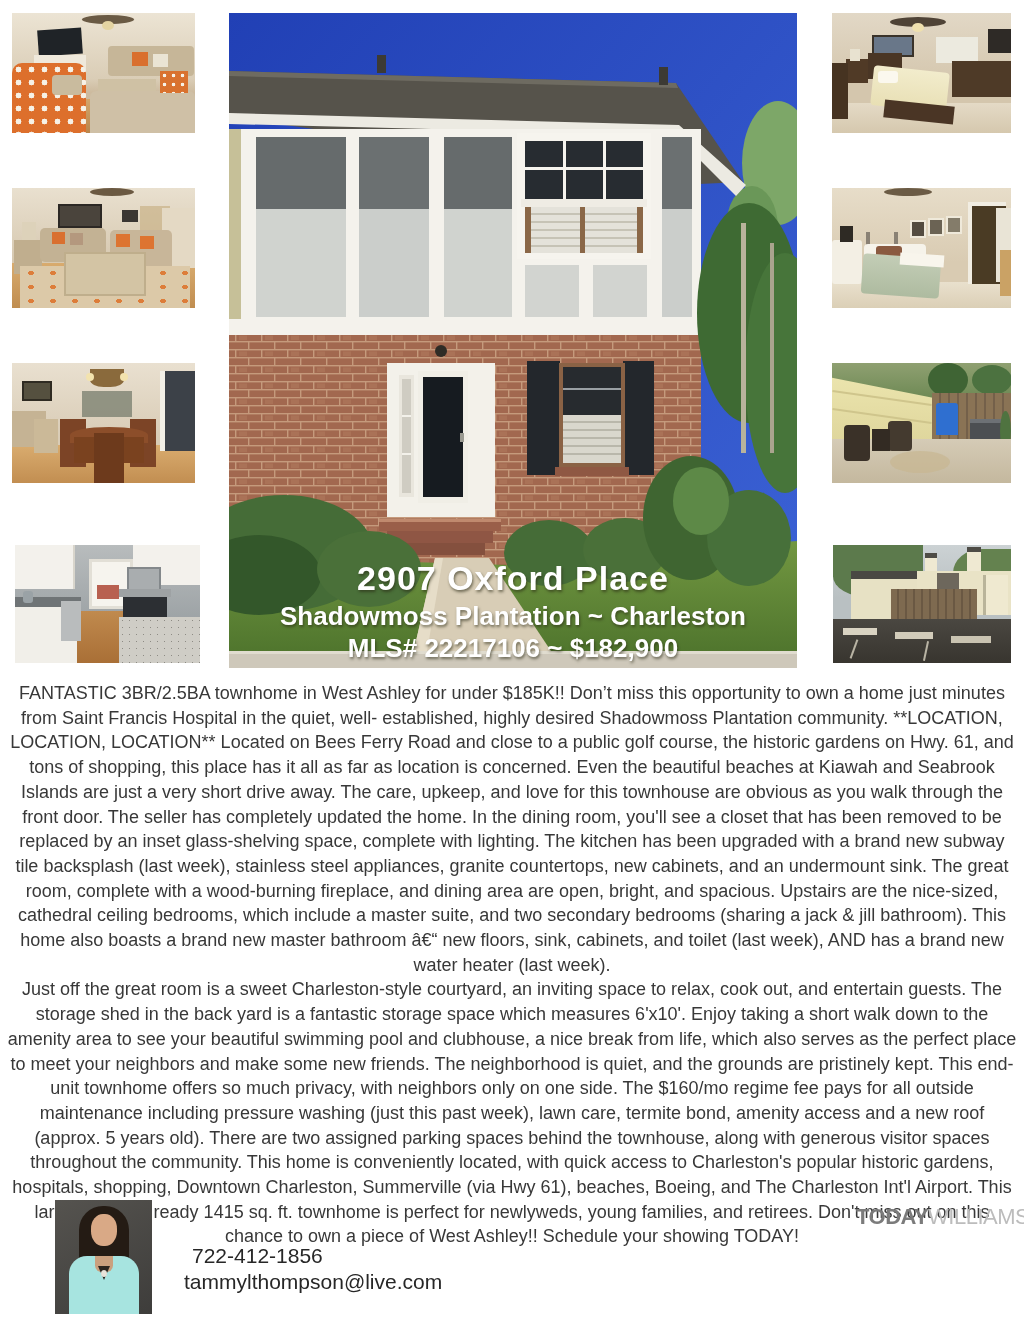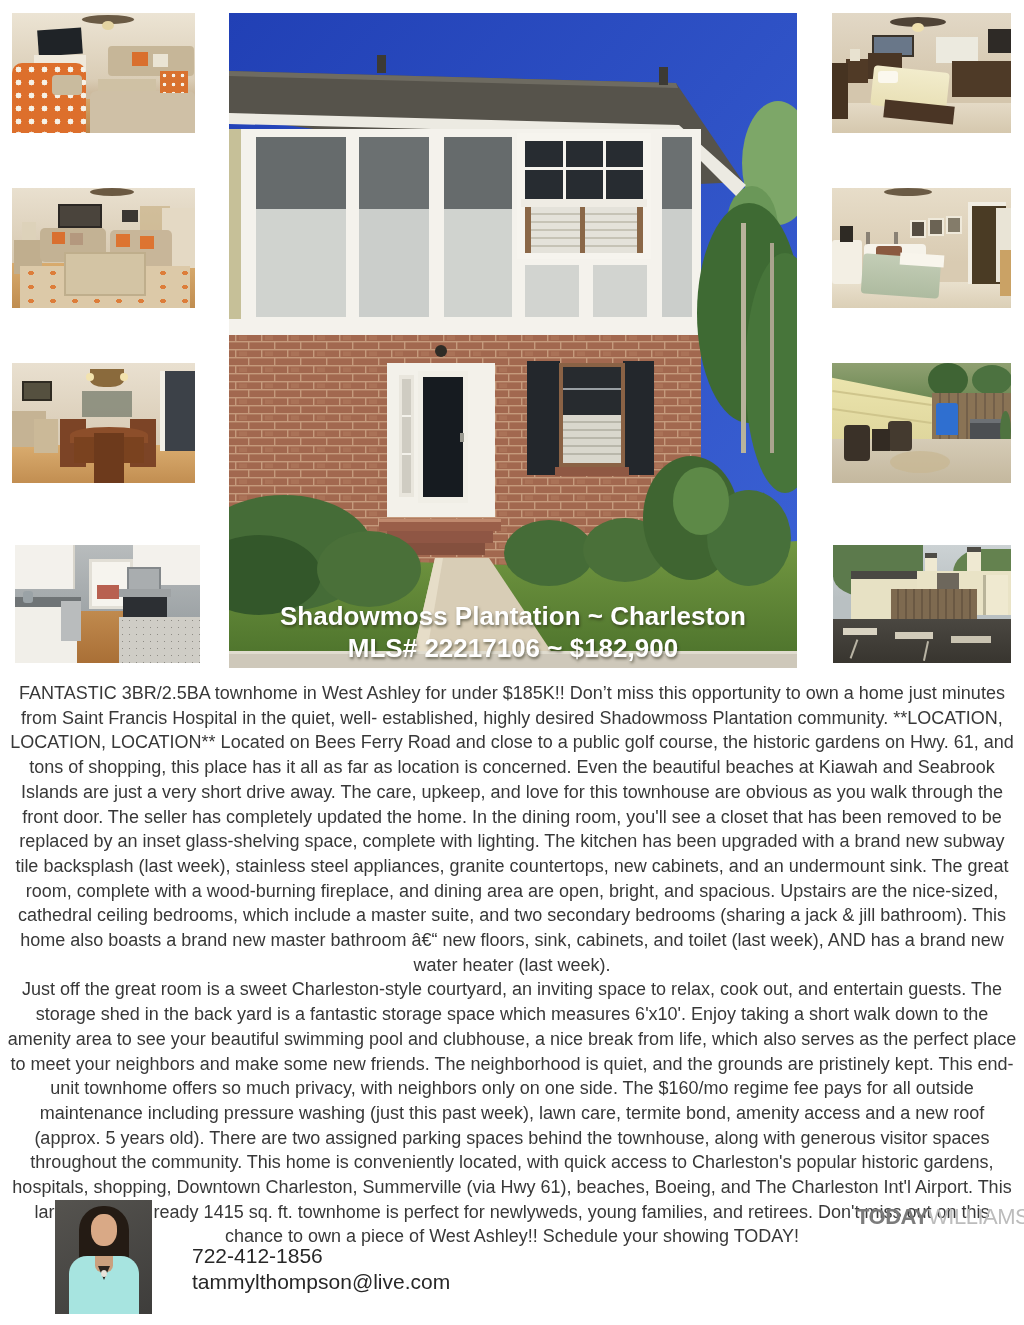--- a/index.html
+++ b/index.html
@@ -14,21 +14,21 @@
   .mp-addr{top:546px;font-size:34px;text-shadow:1px 2px 3px rgba(40,40,20,0.6);letter-spacing:1px;}
   .mp-comm{top:588px;font-size:26px;text-shadow:1px 2px 3px rgba(40,40,20,0.6);}
   .mp-mls{top:620px;font-size:26px;text-shadow:1px 2px 3px rgba(40,40,20,0.6);}
   .desc{position:absolute;left:6px;top:681px;width:1012px;text-align:center;color:#383838;
         font-size:18px;line-height:24.7px;}
   .desc p{margin:0;}
   .agent-photo{position:absolute;left:55px;top:1200px;width:97px;height:114px;overflow:hidden;
                background:linear-gradient(150deg,#55534f,#3e3d3b);}
   .agent-name{position:absolute;left:192px;top:1206px;font-size:29px;color:#272727;}
   .agent-phone{position:absolute;left:192px;top:1244px;font-size:21px;color:#272727;}
-  .agent-email{position:absolute;left:192px;top:1270px;font-size:21px;color:#272727;}
+  .agent-email{position:absolute;left:184px;top:1270px;font-size:21px;color:#272727;}
   .office{position:absolute;left:575px;top:1214px;width:275px;text-align:center;
           font-size:20px;line-height:24.5px;color:#272727;}
   .kw-logo{position:absolute;left:856px;top:1204px;width:165px;}
   .kw-mono{font-size:70px;font-weight:bold;color:#b60f1e;line-height:62px;letter-spacing:-4px;}
   .kw-word{font-size:22px;letter-spacing:-0.5px;white-space:nowrap;}
   .kw-word .b{font-weight:bold;color:#7b7b7b;}
   .kw-word .l{color:#bcbcbc;}
 </style>
 </head>
 <body>
@@ -205,20 +205,21 @@
       <ellipse cx="320" cy="540" rx="45" ry="33" fill="#456c37"></ellipse>
       <ellipse cx="396" cy="537" rx="42" ry="32" fill="#4a7039"></ellipse>
       <ellipse cx="462" cy="505" rx="48" ry="62" fill="#3f6531"></ellipse>
       <ellipse cx="520" cy="525" rx="42" ry="48" fill="#47703a"></ellipse>
       <ellipse cx="472" cy="488" rx="28" ry="34" fill="#5d8947"></ellipse>
       <polygon points="206,545 260,545 330,650 182,650" fill="#d8cdb6"></polygon>
       <polygon points="206,545 214,545 196,650 182,650" fill="#e6ddc8"></polygon>
       <rect x="0" y="638" width="568" height="17" fill="#cec8ba"></rect>
       <rect x="0" y="638" width="568" height="3" fill="#e0dccf"></rect>
     </svg>
+    <div class="mp-text mp-addr">2907 Oxford Place</div>
     <div class="mp-text mp-comm">Shadowmoss Plantation ~ Charleston</div>
     <div class="mp-text mp-mls">MLS# 22217106 ~ $182,900</div>
   </div>
 
   <div class="photo" style="left:832px;top:13px;width:179px;height:120px">
     <div class="s" style="inset:0;background:linear-gradient(#e2d8c6 0%,#d4c6ad 60%)"></div>
     <div class="s" style="left:0;bottom:0;width:100%;height:30px;background:linear-gradient(#e4dac6,#d5c8ae)"></div>
     <div class="s" style="left:58px;top:4px;width:56px;height:10px;background:#4f4336;border-radius:50%"></div>
     <div class="s" style="left:80px;top:10px;width:12px;height:9px;background:#efe0ae;border-radius:50%"></div>
     <div class="s" style="left:40px;top:22px;width:38px;height:18px;background:#697789;border:2px solid #3a332a"></div>

